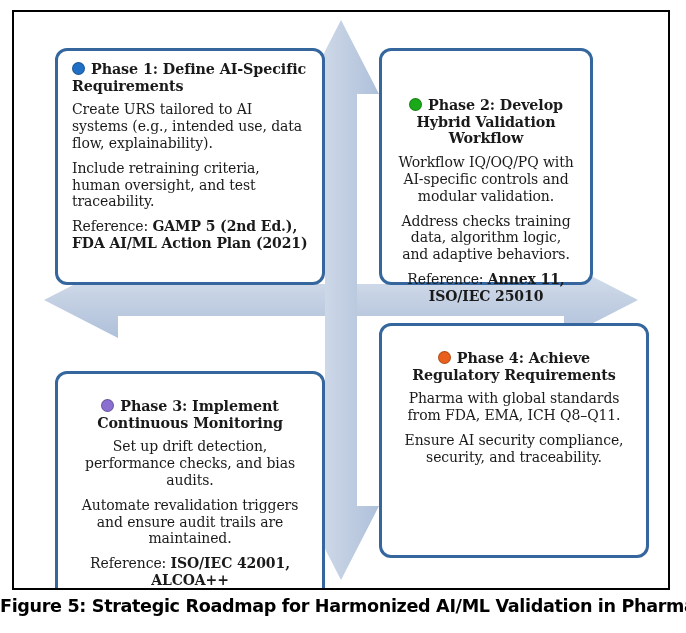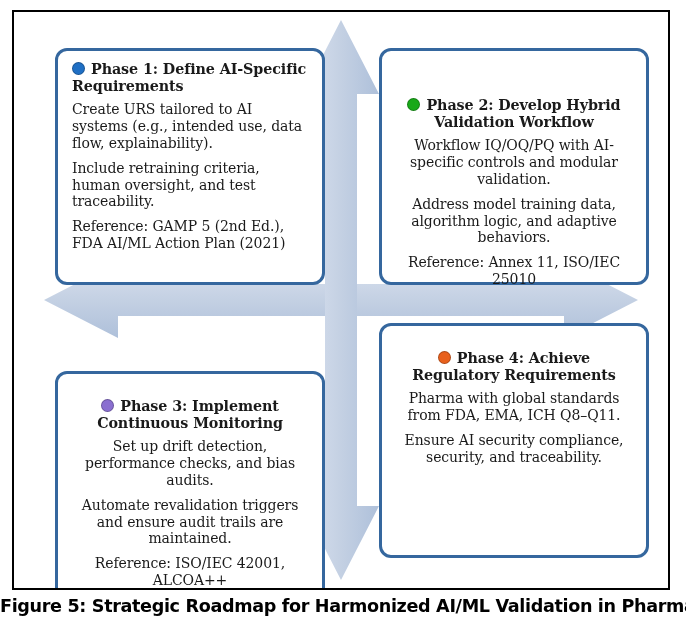--- a/index.html
+++ b/index.html
@@ -27,21 +27,21 @@
   .cards{position:absolute;left:0;top:0;width:100%;height:100%;}
   .card{
     position:absolute;
     border:3px solid #35679E;
     border-radius:12px;
     background:#ffffff;
     box-sizing:border-box;
     padding:10px 14px 8px 14px;
   }
   .card.q1{left:41px;  top:36px;  width:270px; height:237px;}
-  .card.q2{left:365px; top:36px;  width:270px; height:237px;}
+  .card.q2{left:365px; top:36px;  width:214px; height:237px;}
   .card.q3{left:41px;  top:311px; width:270px; height:235px;margin-top:48px;}
   .card.q4{left:365px; top:311px; width:270px; height:235px;}
 
   .card-inner{position:relative;width:100%;}
 
   .card-title{
     font-weight:bold;
     font-size:14.3px;
     line-height:1.17;
     margin:0 0 7px 0;
@@ -57,21 +57,21 @@
     box-sizing:border-box;
   }
   .card p{
     margin:0 0 8px 0;
     font-size:14px;
     line-height:1.2;
     letter-spacing:-0.1px;
   }
   .card p:last-child{margin-bottom:0;}
   .ref-label{font-weight:normal;}
-  .ref-value{font-weight:normal;}
+  .ref-value{font-weight:bold;}
 
   .q1 .card-inner{text-align:left;}
   .q2 .card-inner,.q3 .card-inner,.q4 .card-inner{text-align:center;}
   .q2 .card-inner{padding-top:36px;}
   .q3 .card-inner{padding-top:14px;}
   .q4 .card-inner{padding-top:14px;}
   .q2 .card-title,.q3 .card-title,.q4 .card-title{padding:0 4px;}
 
   
   .caption{
@@ -125,21 +125,21 @@
           <p><span class="ref-label">Reference: </span><span class="ref-value">GAMP 5 (2nd Ed.), FDA AI/ML Action Plan (2021)</span></p>
         </div>
       </div>
 
       <div class="card q2">
         <div class="card-inner">
           <div class="card-title">
             <span class="bullet-dot" style="background:#19A919"></span><span>Phase 2: Develop Hybrid Validation Workflow</span>
           </div>
           <p>Workflow IQ/OQ/PQ with AI-specific controls and modular validation.</p>
-          <p>Address model training data, algorithm logic, and adaptive behaviors.</p>
+          <p>Address checks training data, algorithm logic, and adaptive behaviors.</p>
           <p><span class="ref-label">Reference: </span><span class="ref-value">Annex 11, ISO/IEC 25010</span></p>
         </div>
       </div>
 
       <div class="card q3">
         <div class="card-inner">
           <div class="card-title">
             <span class="bullet-dot" style="background:#8A6FD0"></span><span>Phase 3: Implement Continuous Monitoring</span>
           </div>
           <p>Set up drift detection, performance checks, and bias audits.</p>

